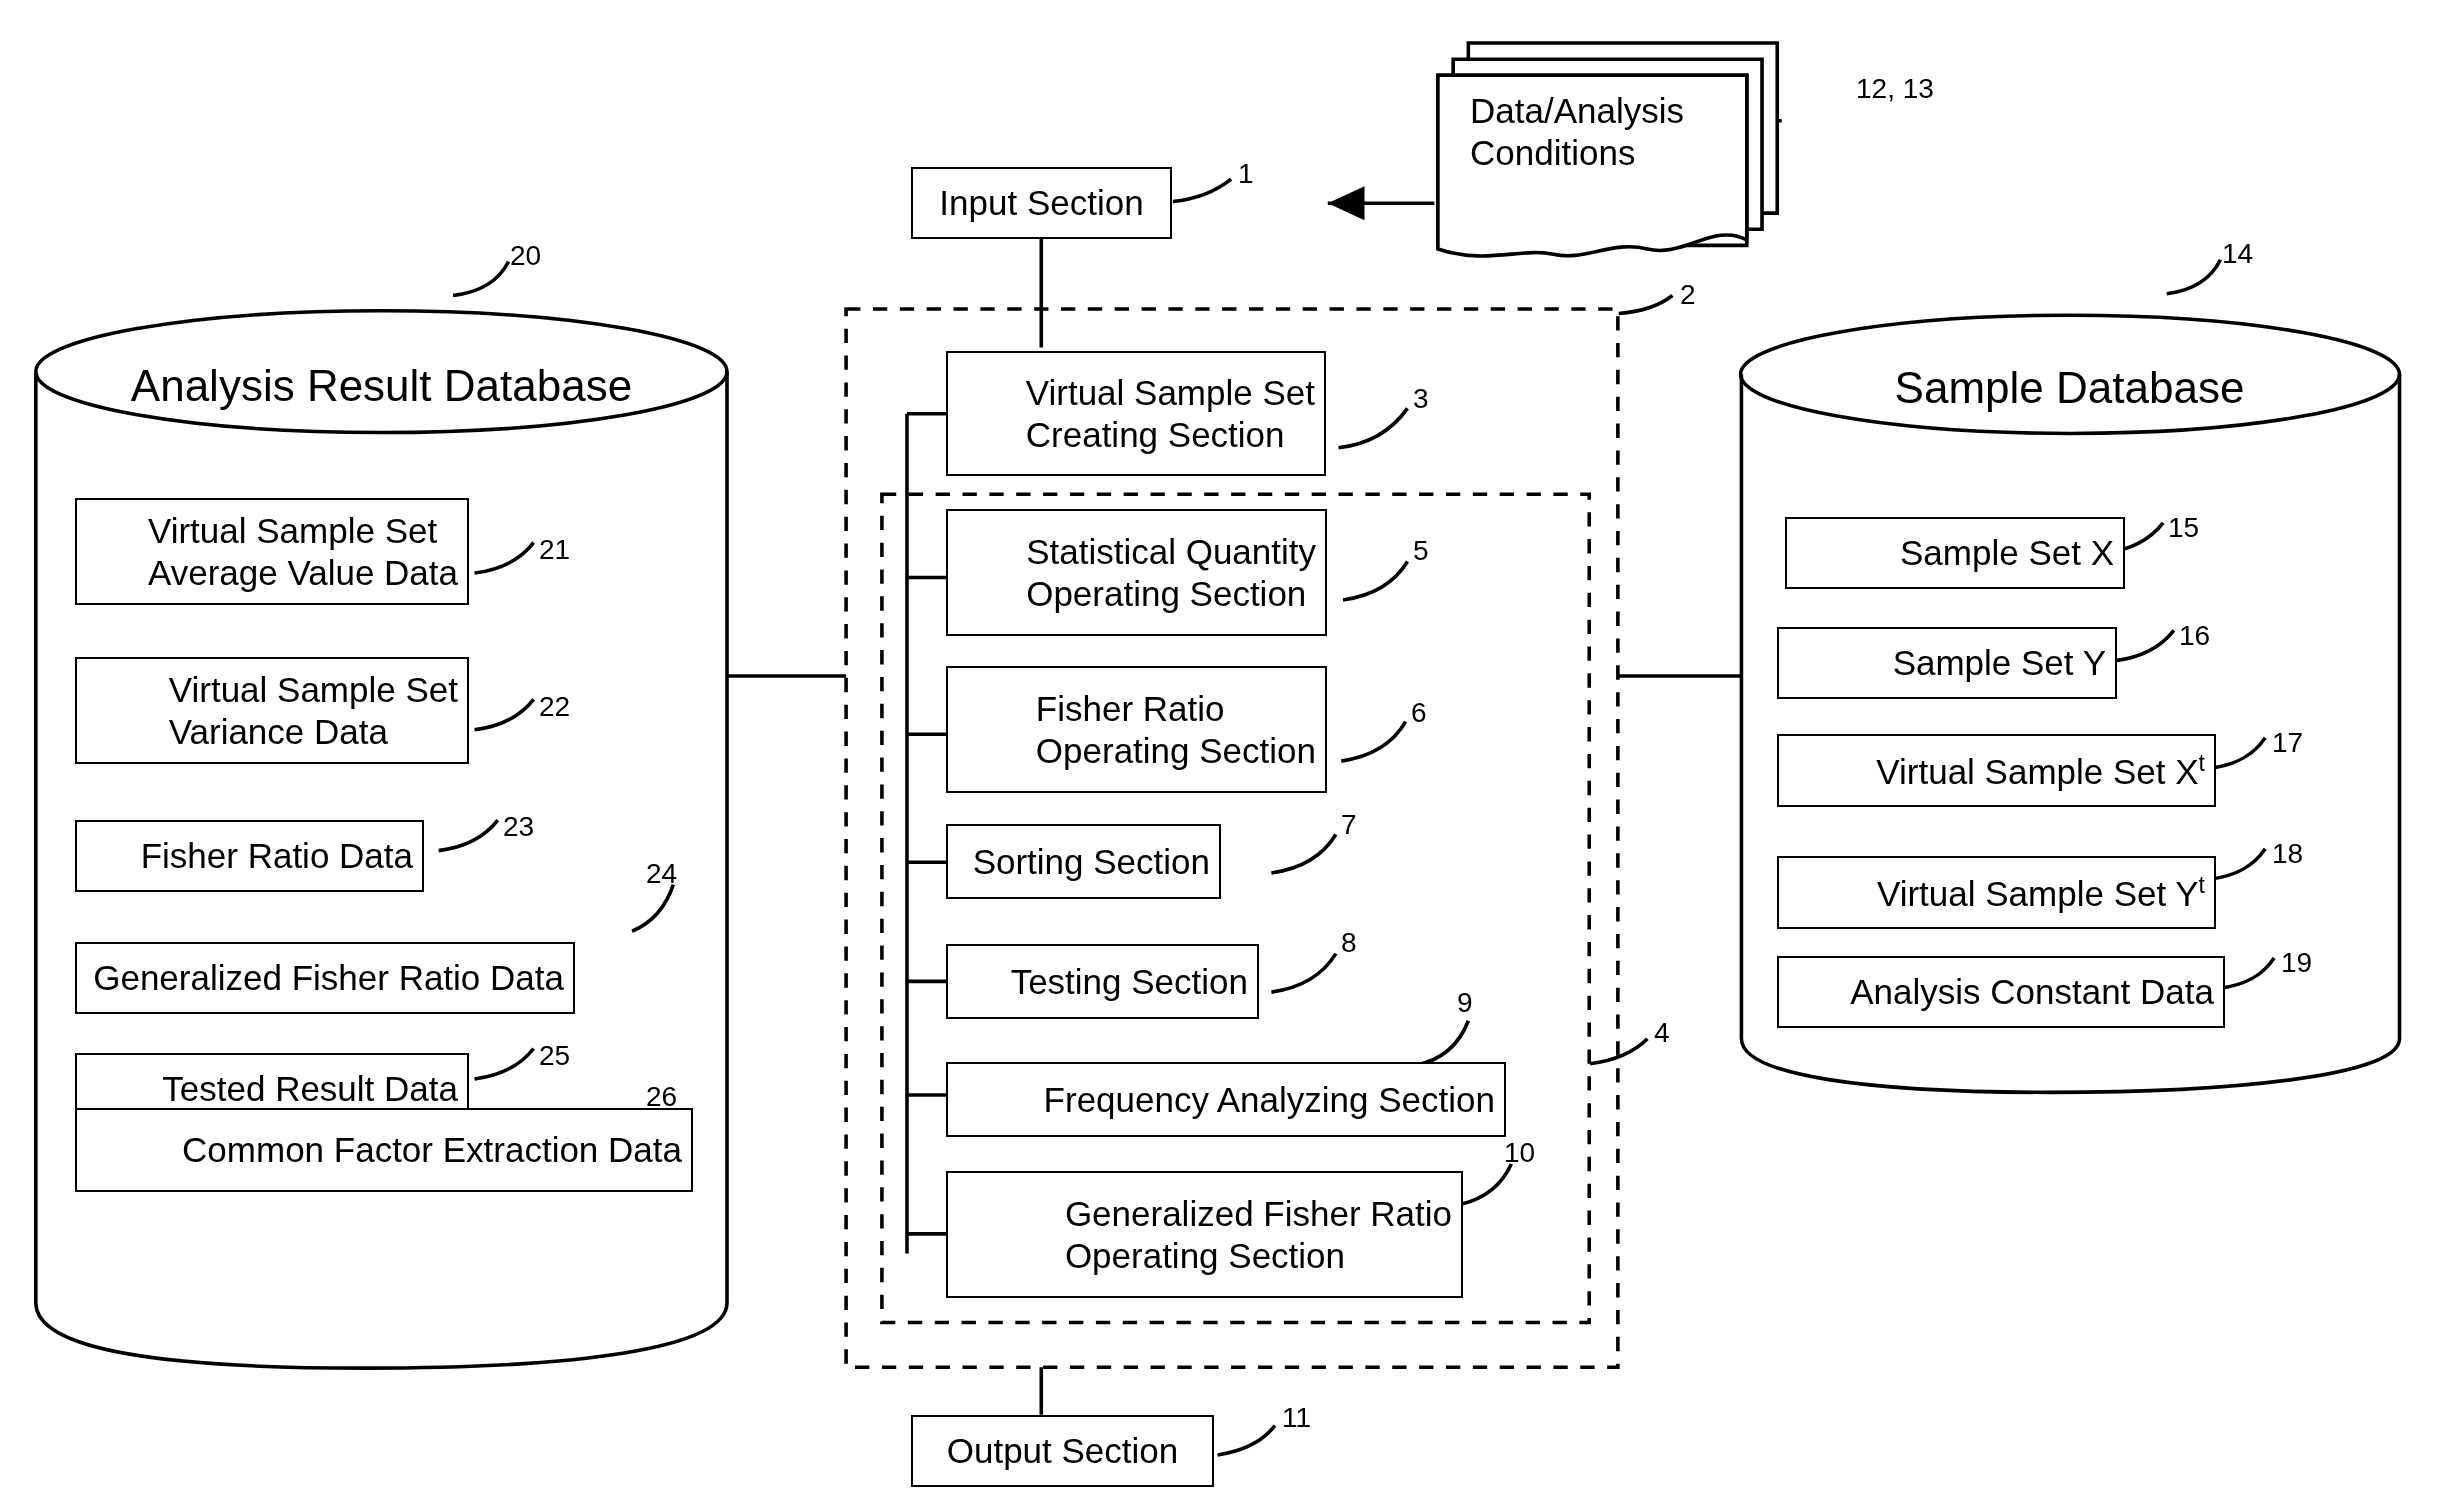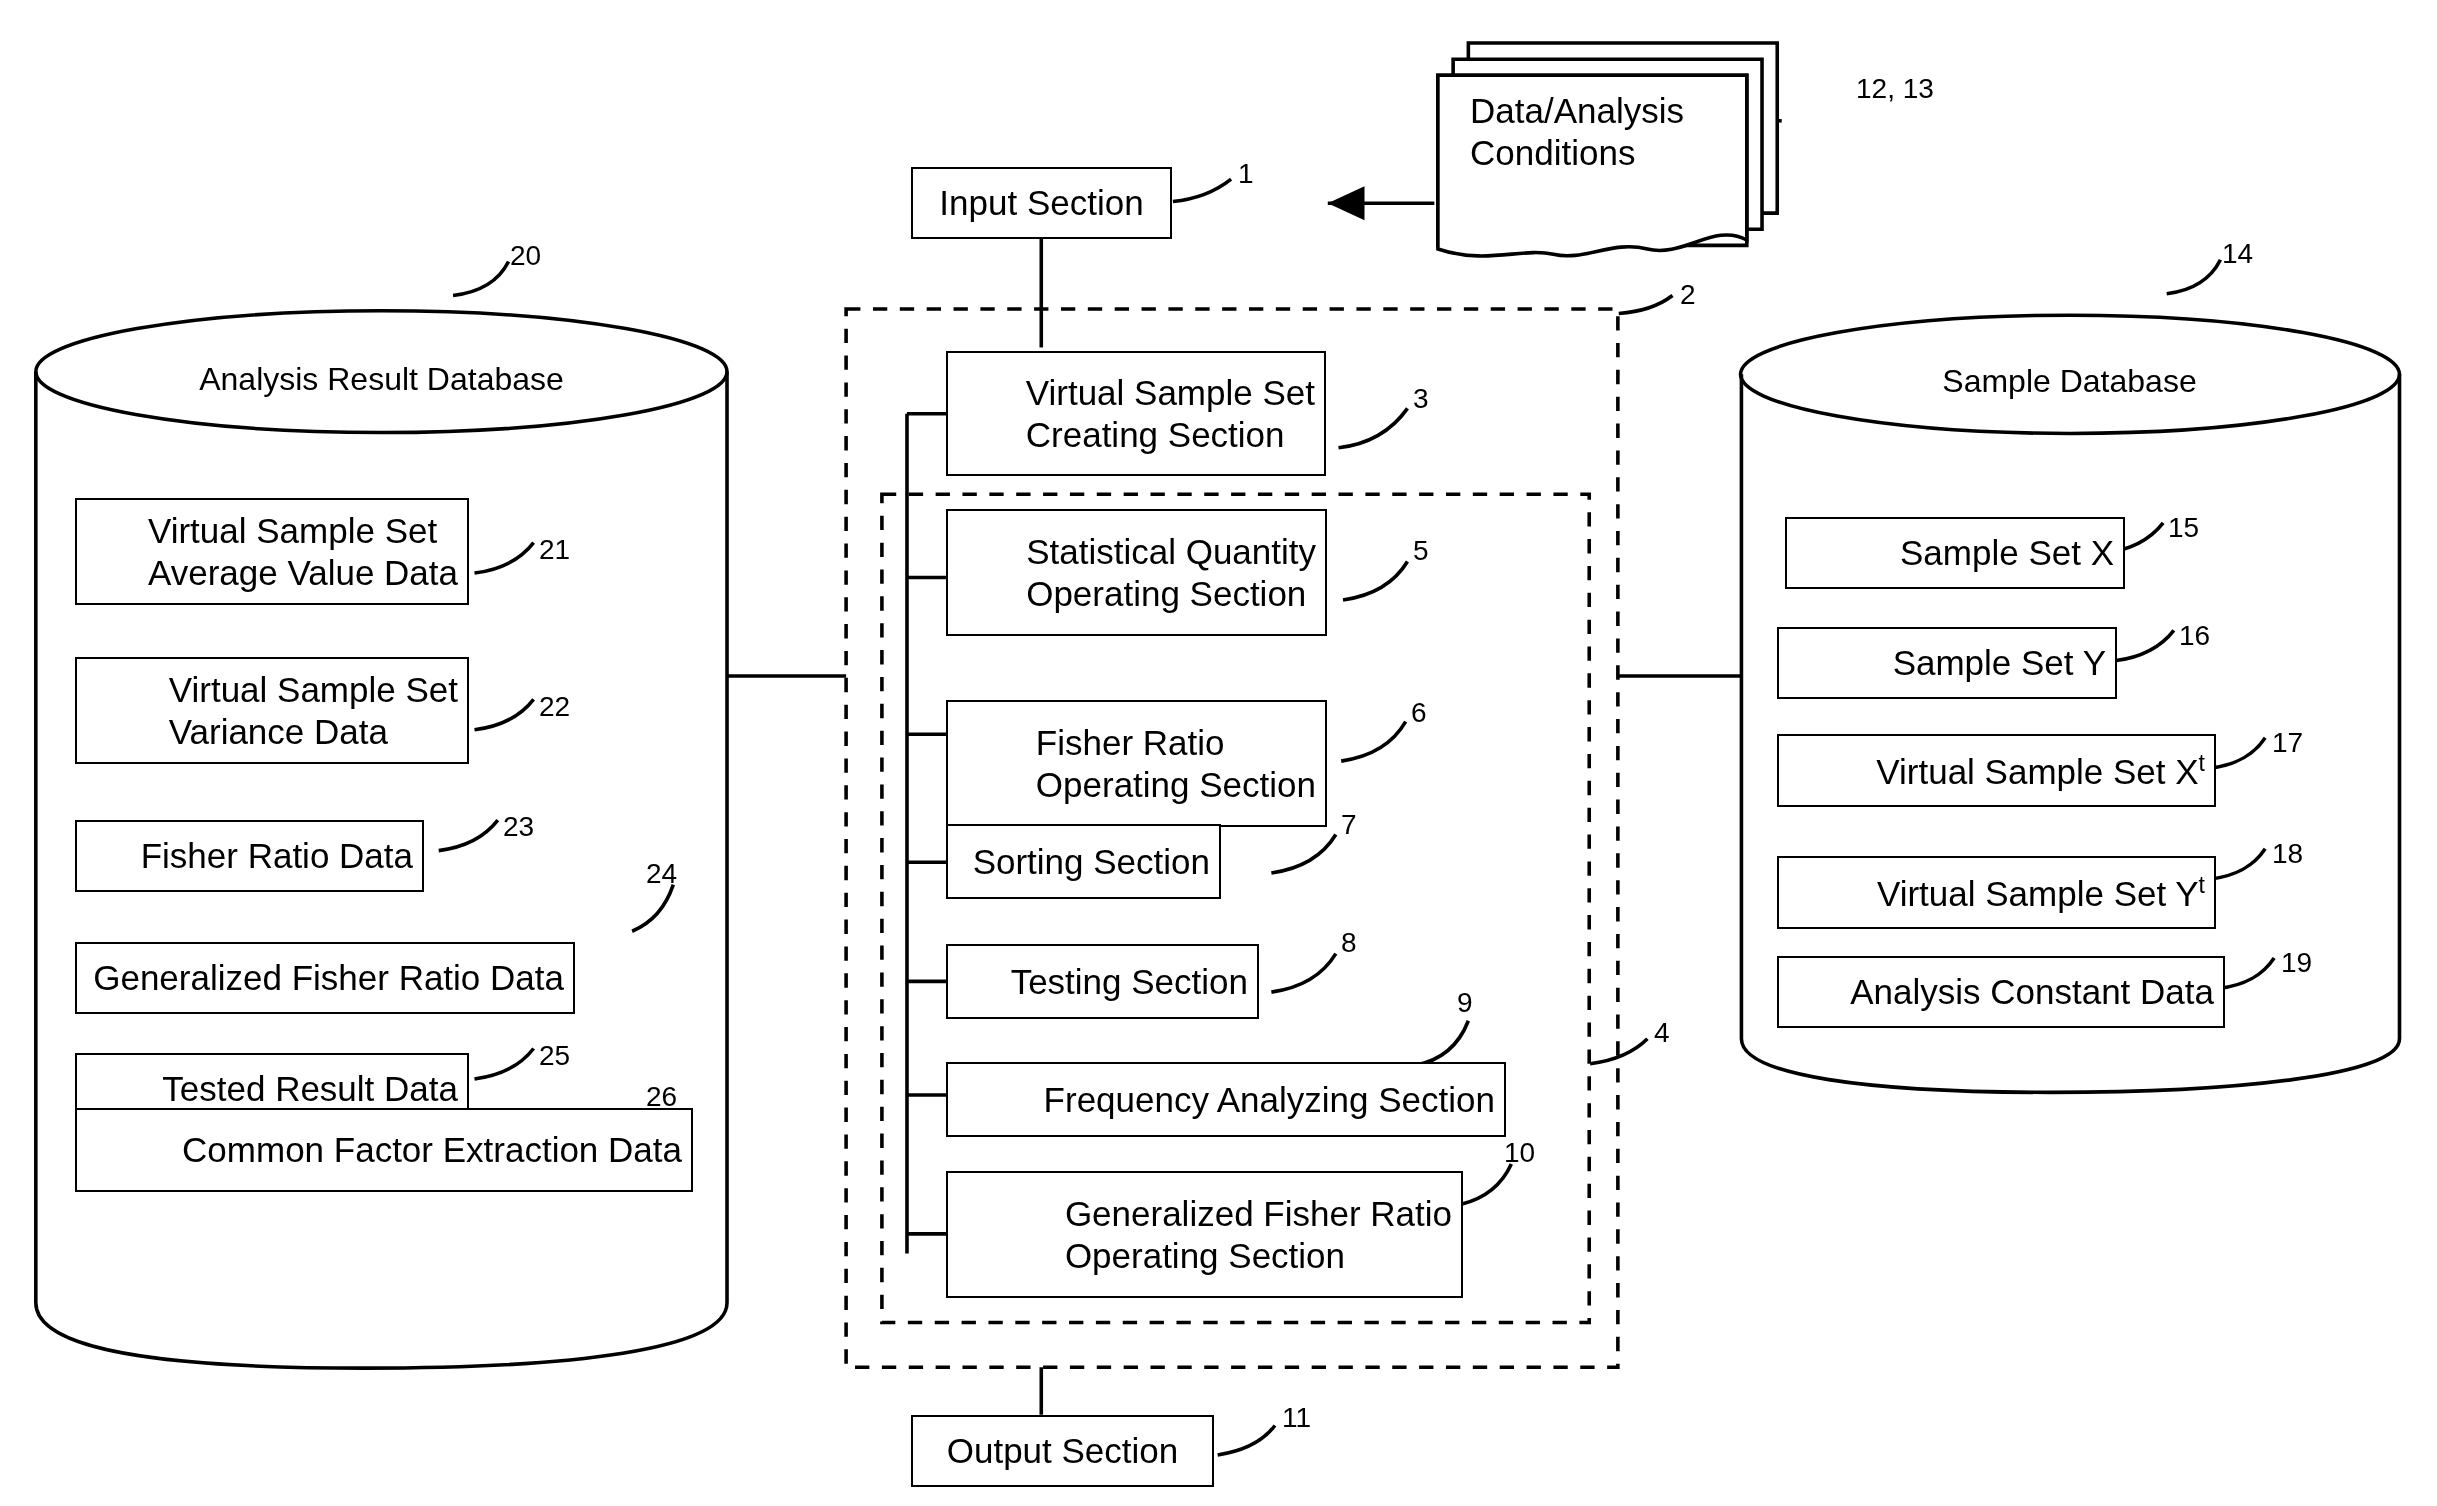--- a/index.html
+++ b/index.html
@@ -42,21 +42,21 @@
     padding-left: 9px;
   }
   .ref {
     position: absolute;
     font-size: 28px;
     color: #000;
     white-space: nowrap;
   }
   .dbtitle {
     position: absolute;
-    font-size: 32px;
+    font-size: 44px;
     color: #000;
     white-space: nowrap;
     text-align: center;
   }
   .sup {
     font-size: 23px;
     vertical-align: super;
   }
 </style>
 </head>
@@ -176,21 +176,21 @@
 Creating Section</span>
   </div>
   <div class="ref" style="left:1413px; top:383px;">3</div>
 
   <div class="box" style="left:946px; top:509px; width:381px; height:127px;">
     <span>Statistical Quantity
 Operating Section</span>
   </div>
   <div class="ref" style="left:1413px; top:535px;">5</div>
 
-  <div class="box" style="left:946px; top:700px; width:381px; height:127px;">
+  <div class="box" style="left:946px; top:666px; width:381px; height:127px;">
     <span>Fisher Ratio
 Operating Section</span>
   </div>
   <div class="ref" style="left:1411px; top:697px;">6</div>
 
   <div class="box" style="left:946px; top:824px; width:275px; height:75px;">
     <span>Sorting Section</span>
   </div>
   <div class="ref" style="left:1341px; top:809px;">7</div>
 

